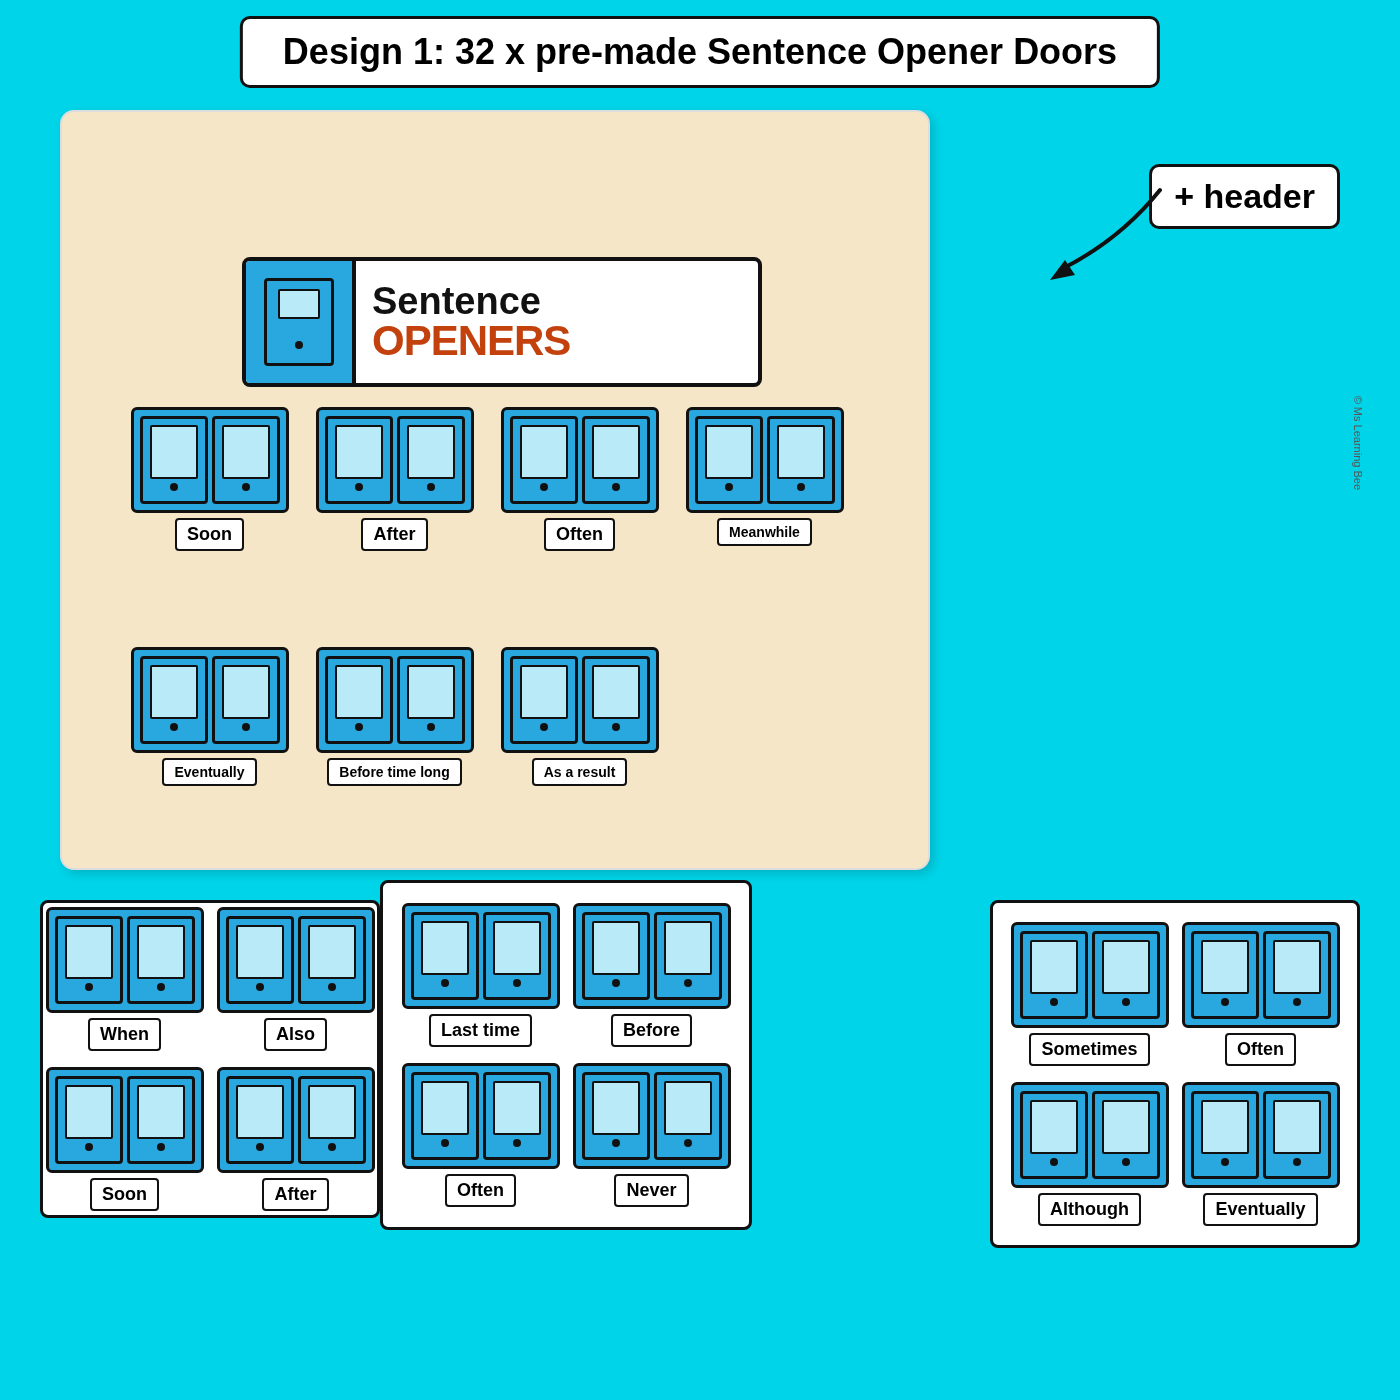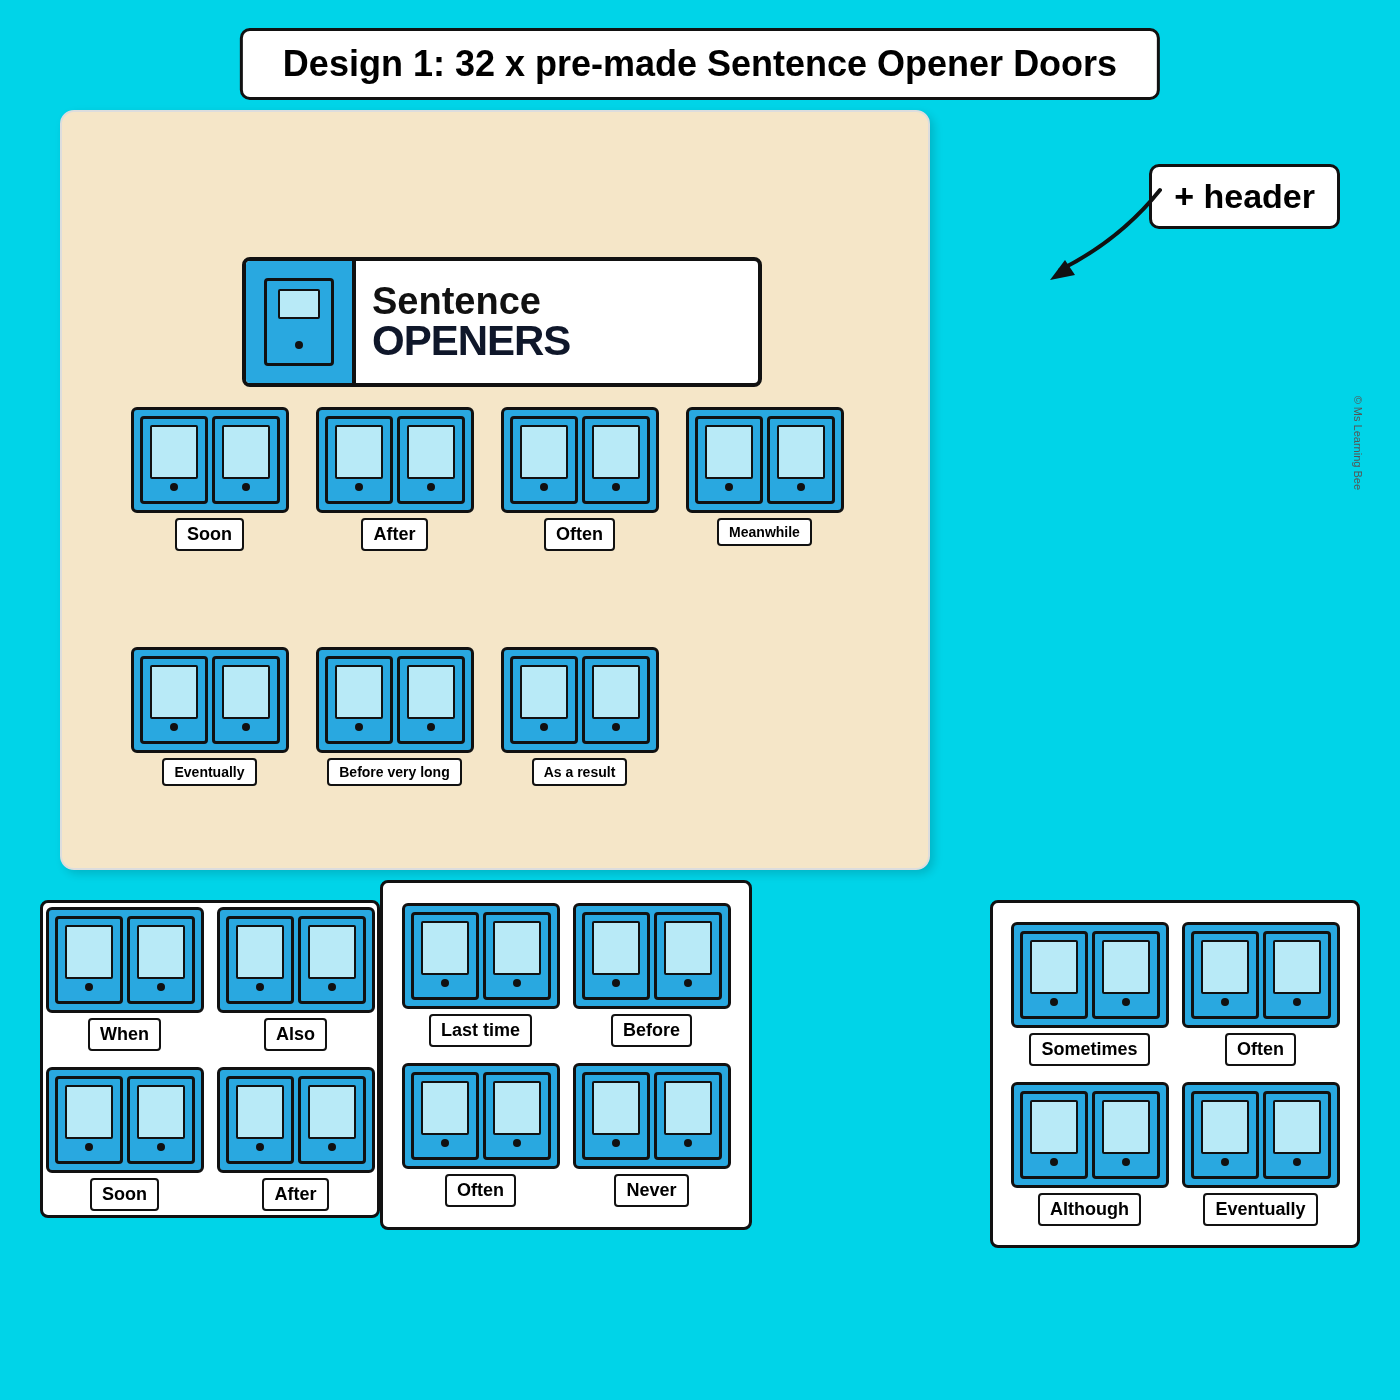--- a/index.html
+++ b/index.html
@@ -8,21 +8,21 @@
       height: 1400px;
       background-color: #00d4e8;
       font-family: 'Arial Black', Arial, sans-serif;
       overflow: hidden;
       position: relative;
     }
 
     
     .top-title {
       position: absolute;
-      top: 28px;
+      top: 16px;
       left: 50%;
       transform: translateX(-50%);
       background: white;
       border: 3px solid #111;
       border-radius: 10px;
       padding: 12px 40px;
       font-size: 36px;
       font-weight: 900;
       white-space: nowrap;
       z-index: 10;
@@ -128,21 +128,21 @@
     }
     .logo-sentence {
       font-size: 38px;
       font-weight: 900;
       color: #111;
       line-height: 1;
     }
     .logo-openers {
       font-size: 42px;
       font-weight: 900;
-      color: #0f172a;
+      color: #c2410c;
       line-height: 1;
       letter-spacing: -1px;
     }
 
     
     .door-card {
       display: flex;
       flex-direction: column;
       align-items: center;
     }
@@ -349,21 +349,21 @@
         <div class="door-pair">
           <div class="single-door">
             <div class="door-window"></div>
             <div class="door-knob"></div>
           </div>
           <div class="single-door">
             <div class="door-window"></div>
             <div class="door-knob"></div>
           </div>
         </div>
-        <div class="door-label door-label-sm">Before very long</div>
+        <div class="door-label door-label-sm">Before time long</div>
       </div>
       <div class="door-card">
         <div class="door-pair">
           <div class="single-door">
             <div class="door-window"></div>
             <div class="door-knob"></div>
           </div>
           <div class="single-door">
             <div class="door-window"></div>
             <div class="door-knob"></div>

